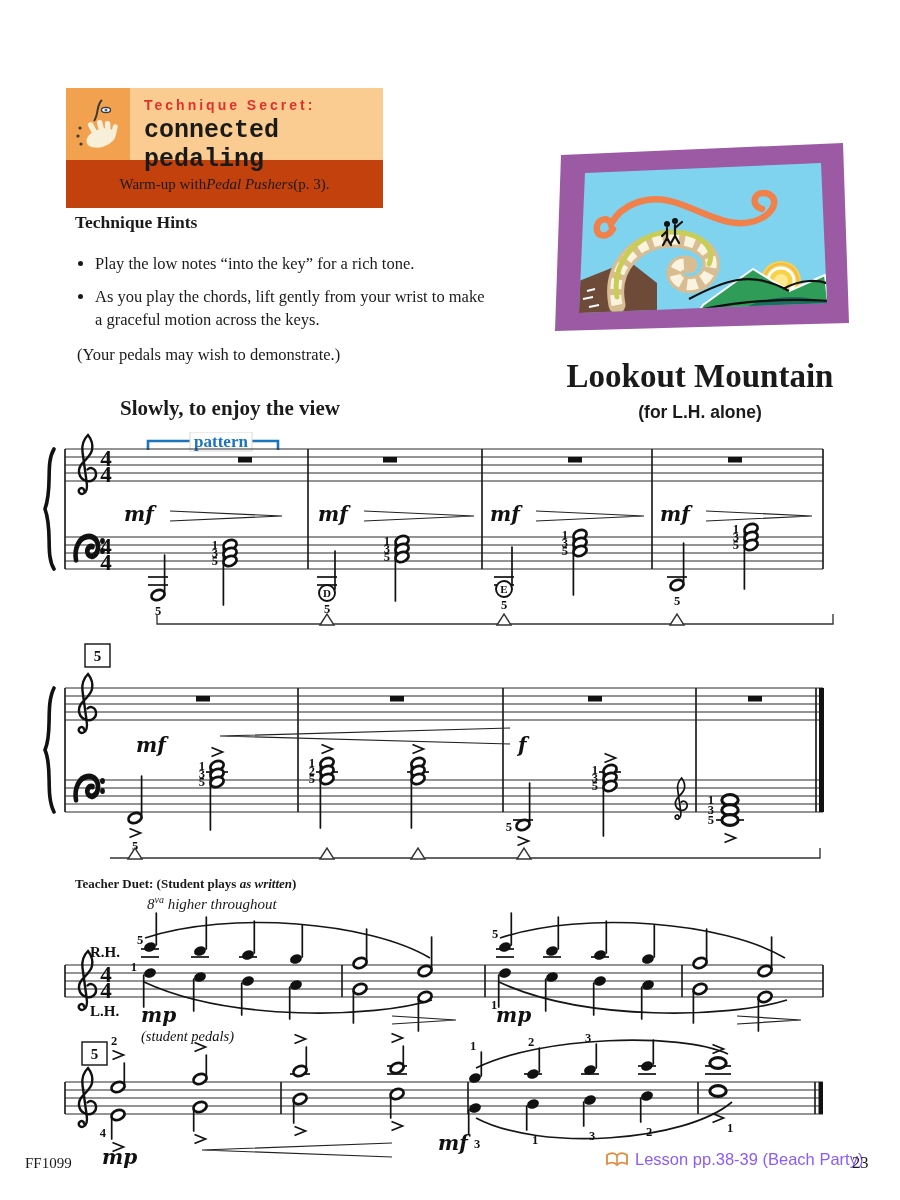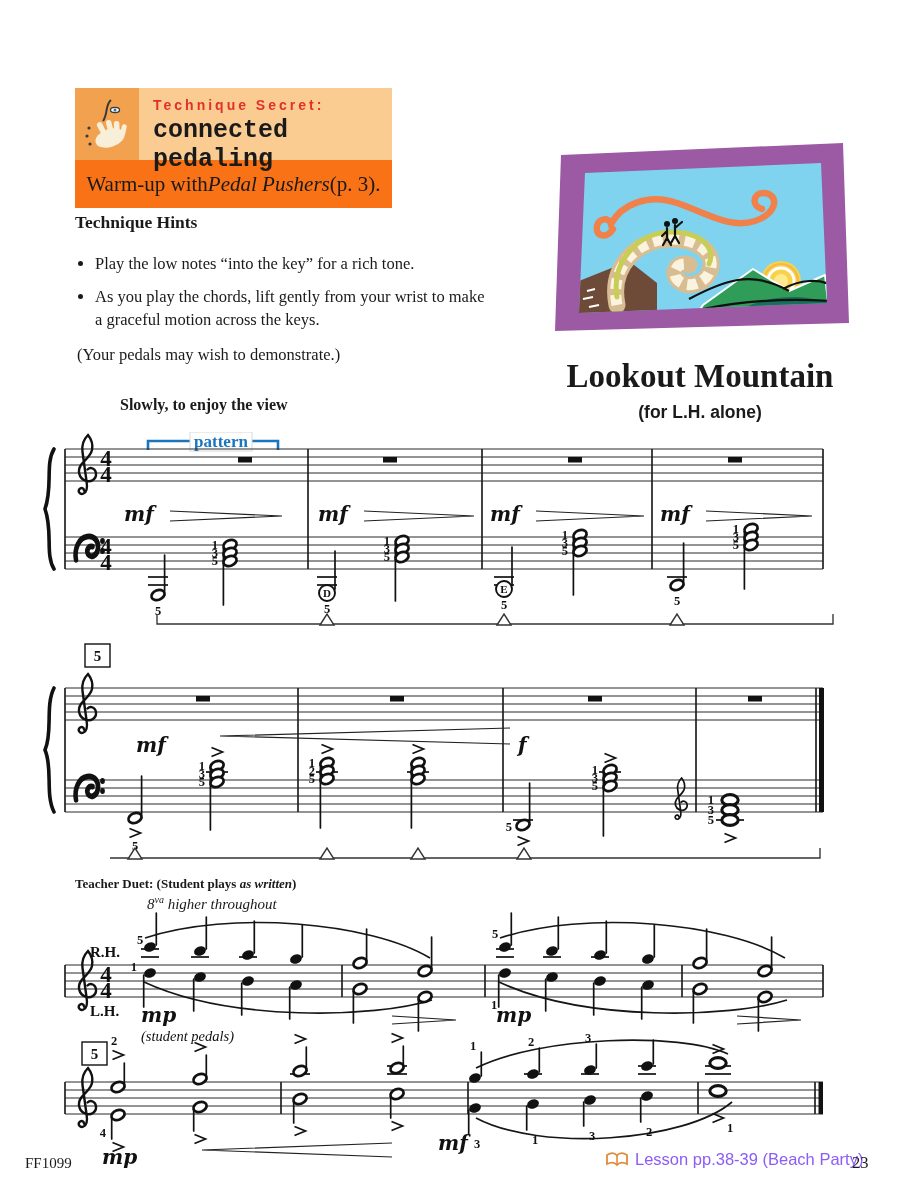--- a/index.html
+++ b/index.html
@@ -1,43 +1,43 @@
 <!DOCTYPE html>
 <html><head>
 <meta charset="utf-8">
 <style>
   html,body{margin:0;padding:0;background:#e9e9e9}
   #page{position:relative;width:900px;height:1200px;background:#ffffff;
         font-family:"Liberation Serif",serif;color:#1a1a1a;overflow:hidden;margin:0 auto}
   .abs{position:absolute}
 
   
-  #tech-box{left:75px;top:88px;width:317px}
+  #tech-box{left:66px;top:88px;width:317px}
   #tech-box .toprow{display:flex;height:72px}
   #tech-box .iconcell{width:64px;background:#F2A14E;display:flex;align-items:center;justify-content:center}
   #tech-box .headcell{flex:1;background:#FACC92;padding:9px 0 0 14px}
   #tech-box .redline{color:#E0312B;font-family:"Liberation Sans",sans-serif;font-weight:700;
                      font-size:14px;letter-spacing:3px}
   #tech-box .blackline{font-family:Liberation Mono, monospace;font-weight:700;font-size:25px;margin-top:3px}
-  #tech-box .strip{background:#f97316;height:48px;display:flex;align-items:center;justify-content:center;
-                   font-size:21px}
+  #tech-box .strip{background:#c2410c;height:48px;display:flex;align-items:center;justify-content:center;
+                   font-size:15px}
 
   
   #hints{left:75px;top:212px;width:410px}
   #hints h3{margin:0;font-size:17.5px}
   #hints ul{margin:20px 0 0 20px;padding:0}
   #hints li{font-size:16.5px;line-height:1.35;margin-bottom:11px}
   #hints .note{font-size:16.5px;margin:14px 0 0 2px}
 
   
   #title-block{left:520px;top:358px;width:360px;text-align:center}
   #title-block .main{font-size:33px;font-weight:700}
   #title-block .sub{font-family:"Liberation Sans",sans-serif;font-weight:700;font-size:17.5px;margin-top:7px}
 
-  #tempo{left:120px;top:396px;font-weight:700;font-size:16px}
+  #tempo{left:120px;top:396px;font-weight:700;font-size:21px}
   #duet-heading{left:75px;top:876px;font-weight:700;font-size:13px}
   #octave-note{left:147px;top:894px;font-style:italic;font-size:15px}
   #octave-note sup{font-size:10px}
 
   
   #footer-left{left:25px;top:1155px;font-size:15px}
   #footer-right{left:604px;top:1150px;display:flex;align-items:center}
   #footer-right .lesson{font-family:"Liberation Sans",sans-serif;font-size:16.5px;color:#8b5cf6;margin-left:5px}
   #footer-page{left:852px;top:1153px;font-size:16.5px}
 

